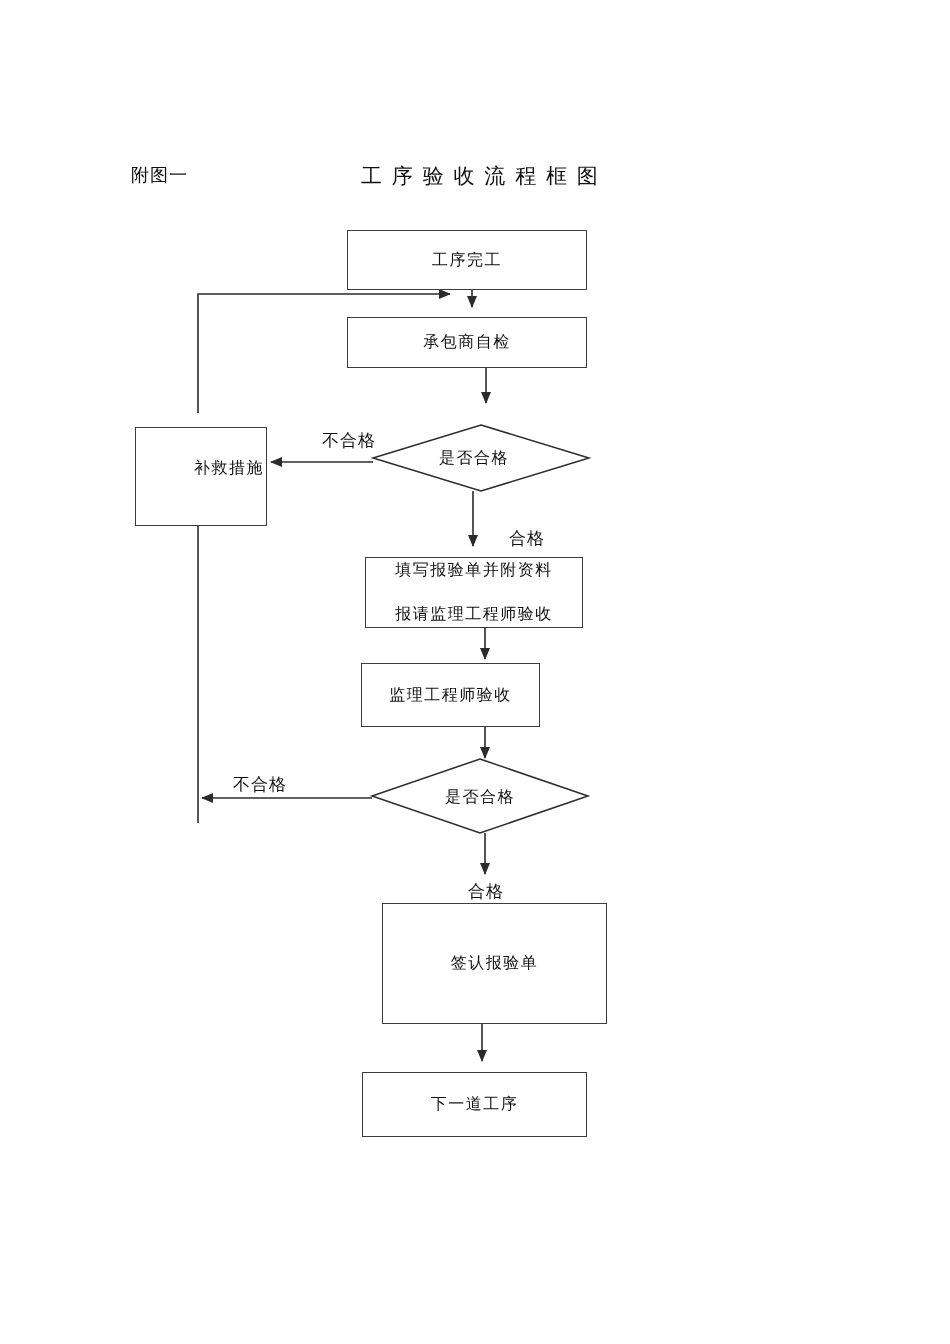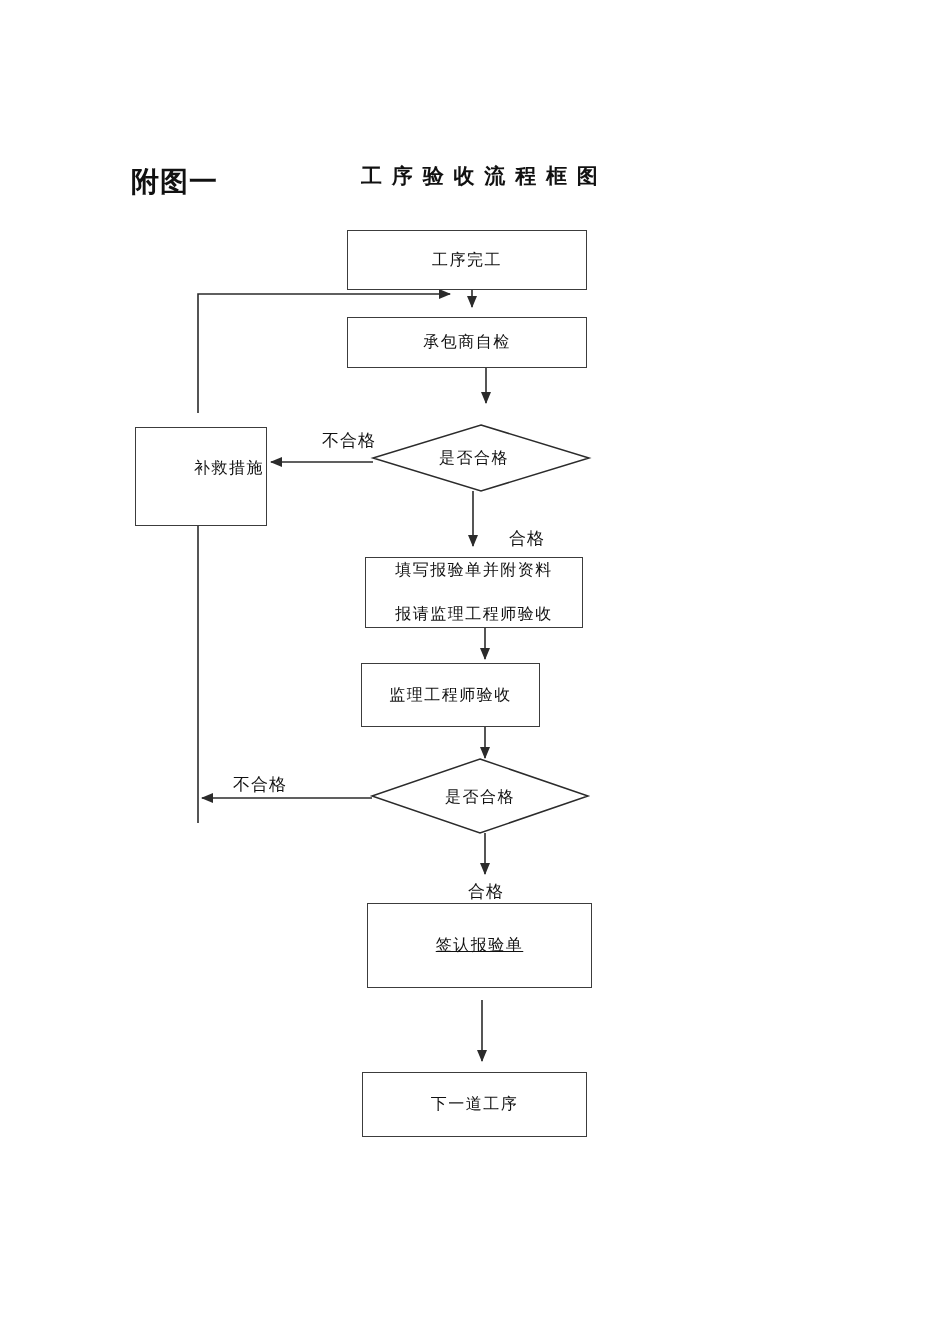--- a/index.html
+++ b/index.html
@@ -16,30 +16,30 @@
     height: 1344px;
     background: var(--bg);
     font-family: "Liberation Serif", "DejaVu Serif", serif;
     color: var(--text-color);
     overflow: hidden;
   }
   .figure-label {
     position: absolute;
     left: 131px; top: 163px;
     font-family: "Liberation Sans", "DejaVu Sans", sans-serif;
-    font-weight: bold;
-    font-size: 28px;
+    font-weight: normal;
+    font-size: 18px;
     letter-spacing: 1px;
     white-space: nowrap;
   }
   .chart-title {
     position: absolute;
     left: 361px; top: 162px;
     font-family: "Liberation Sans", "DejaVu Sans", sans-serif;
-    font-weight: bold;
+    font-weight: normal;
     font-size: 21px;
     letter-spacing: 2px;
     white-space: nowrap;
   }
   .connectors {
     position: absolute;
     left: 0; top: 0;
     color: var(--line-color);
   }
   .node {
@@ -131,21 +131,21 @@
     <span>填写报验单并附资料</span>
     <span>报请监理工程师验收</span>
   </div>
 
   <div class="node" style="left:361px; top:663px; width:179px; height:64px;">
     <span>监理工程师验收</span>
   </div>
 
   <div class="diamond-label" style="left:380px; top:787px;">是否合格</div>
 
-  <div class="node" style="left:367px; top:903px; width:225px; height:85px;text-decoration:underline;">
+  <div class="node" style="left:382px; top:903px; width:225px; height:121px;">
     <span>签认报验单</span>
   </div>
 
   <div class="node" style="left:362px; top:1072px; width:225px; height:65px;">
     <span>下一道工序</span>
   </div>
 
   <div class="edge-label" style="left:322px; top:429px;">不合格</div>
   <div class="edge-label" style="left:509px; top:527px;">合格</div>
   <div class="edge-label" style="left:233px; top:773px;">不合格</div>

